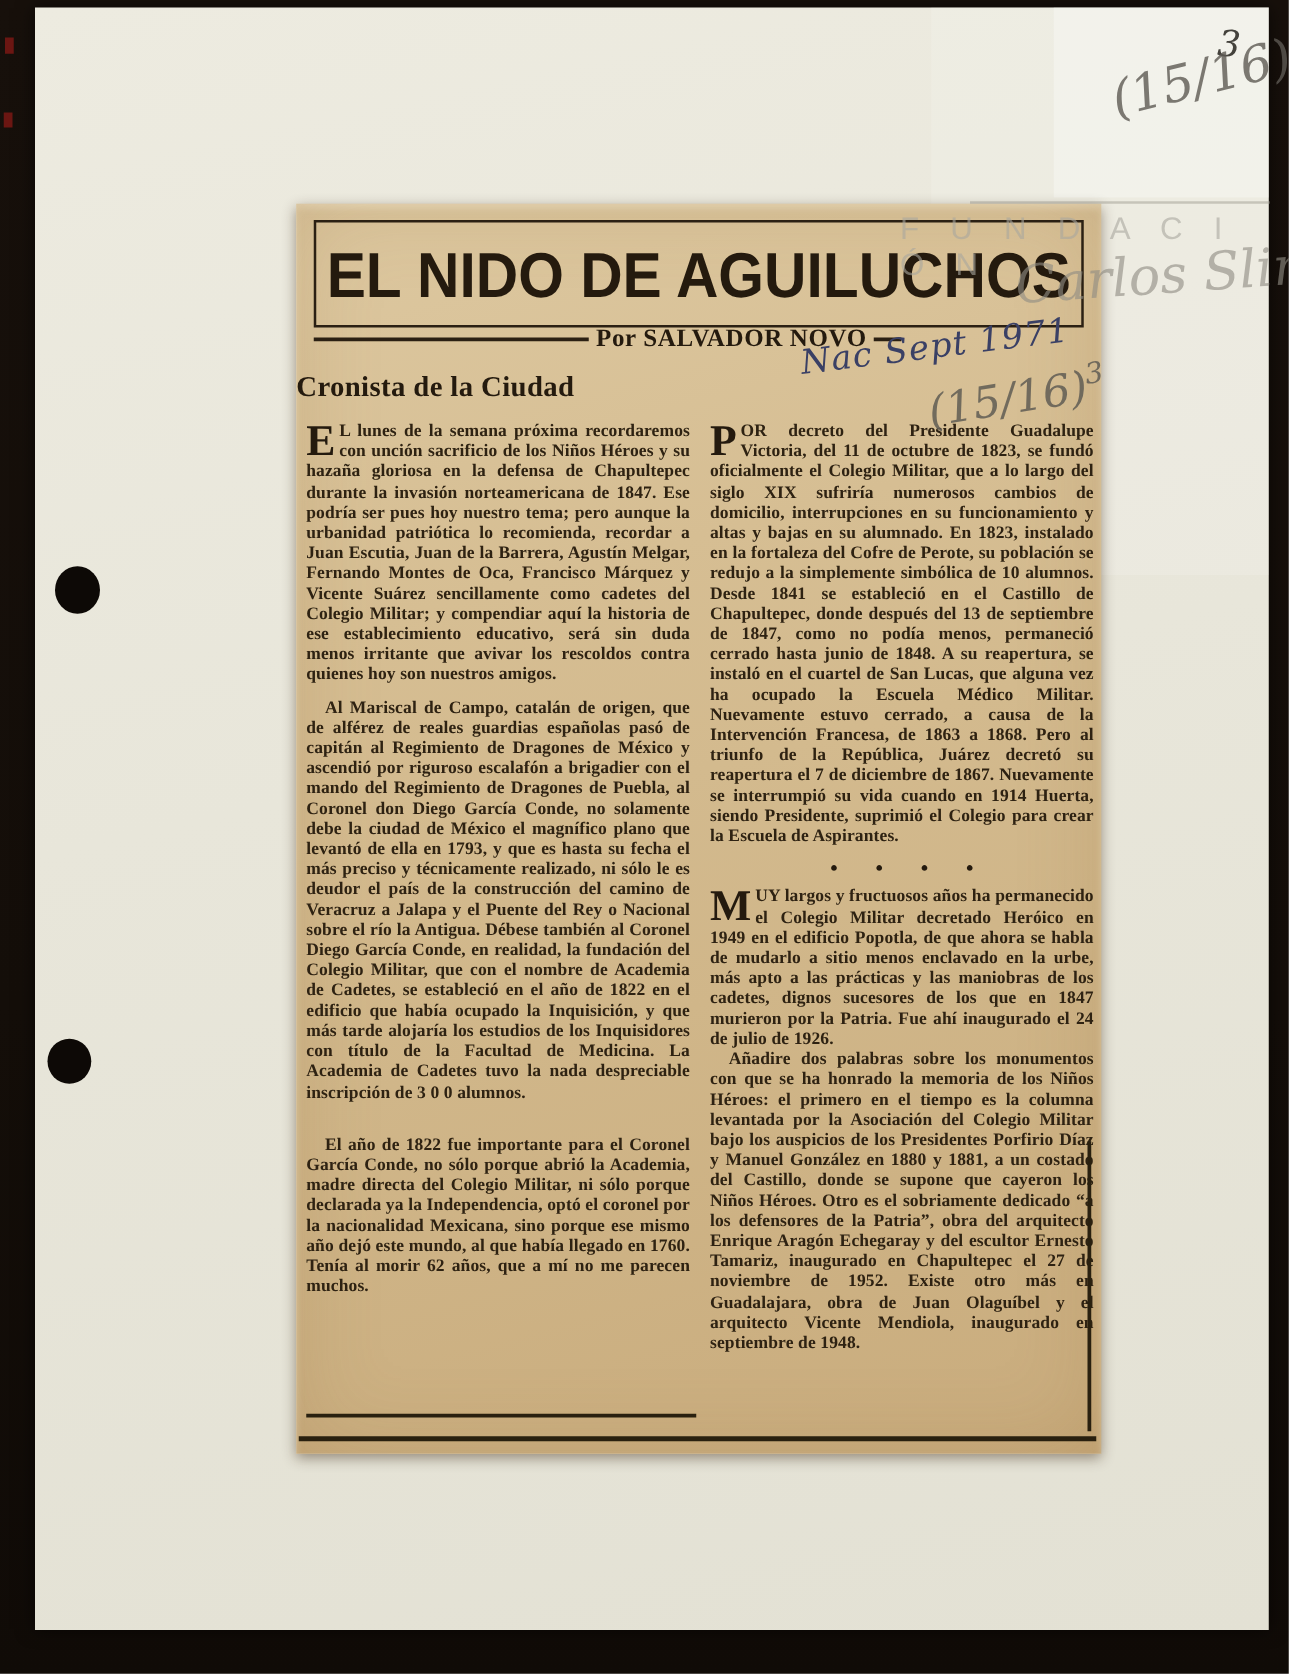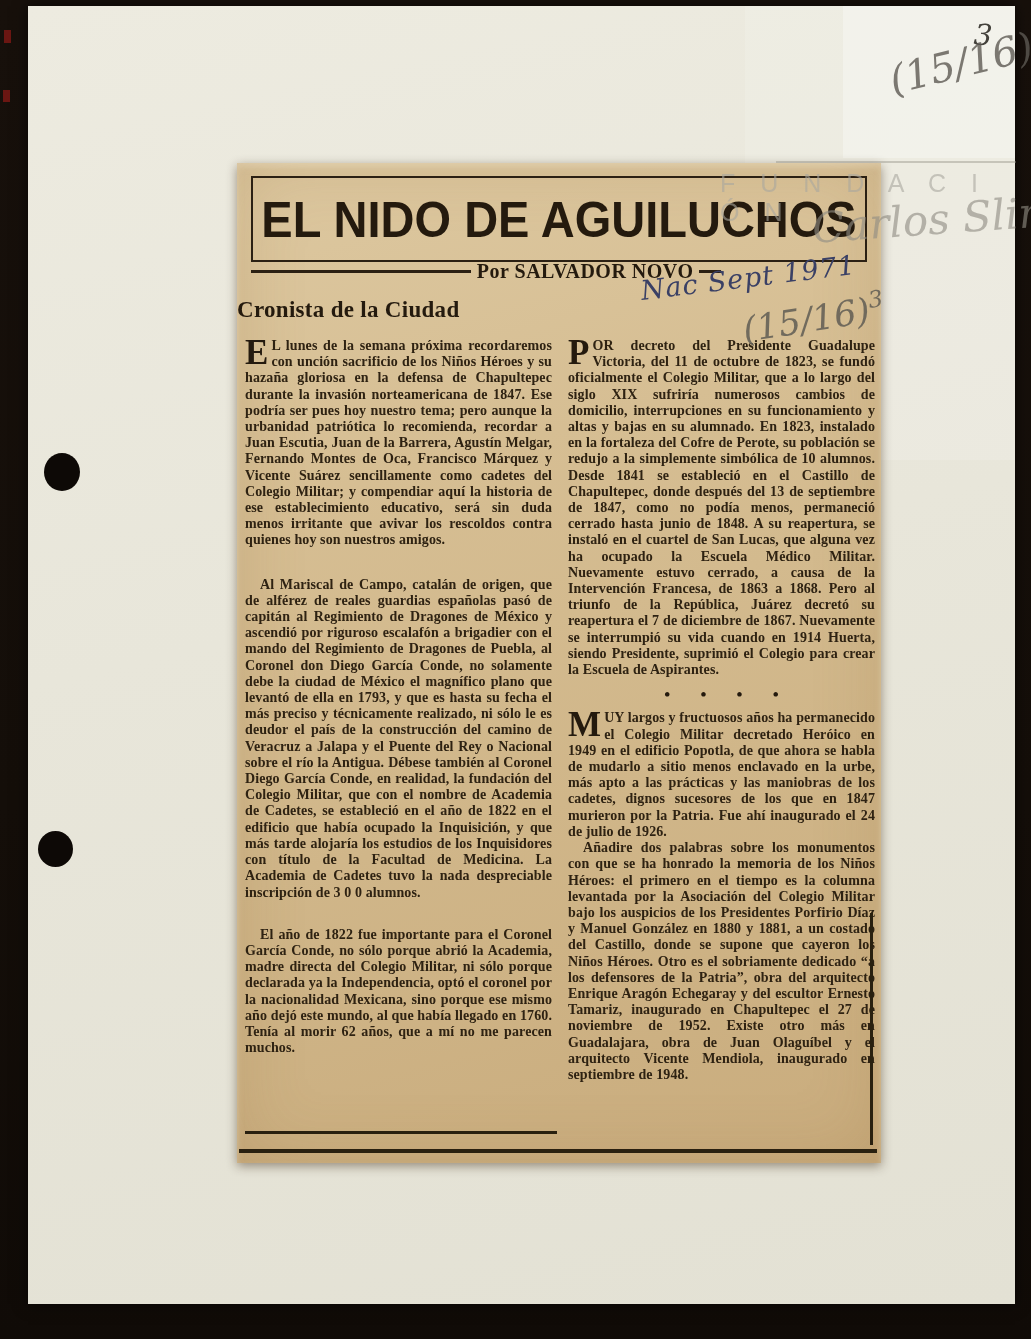--- a/index.html
+++ b/index.html
@@ -48,21 +48,21 @@
   .subtitle{
     position:absolute;left:0;top:134px;width:644px;text-align:left;
     font-weight:bold;font-size:23px;color:#241a0e;letter-spacing:0.3px;
   }
   .cols{
     position:absolute;left:8px;top:175px;width:630px;display:flex;gap:16px;
   }
   .col{width:307px;font-size:14px;line-height:16.2px;text-align:justify;
     font-weight:bold;color:#2e2212;letter-spacing:0.1px;}
   .col p{margin:0;}
-  .col p.gap-sm{margin-top:28px;}
+  .col p.gap-sm{margin-top:10px;}
   .col p.gap-lg{margin-top:26px;}
   .col p.indent{text-indent:15px;}
   .dropcap{
     float:left;font-size:35px;line-height:28px;font-weight:bold;
     padding:1px 3px 0 0;color:#241a0e;
   }
   .dots{
     text-align:center;font-size:17px;letter-spacing:13px;margin:9px 0 7px 0;
     color:#241a0e;text-indent:13px;
   }

